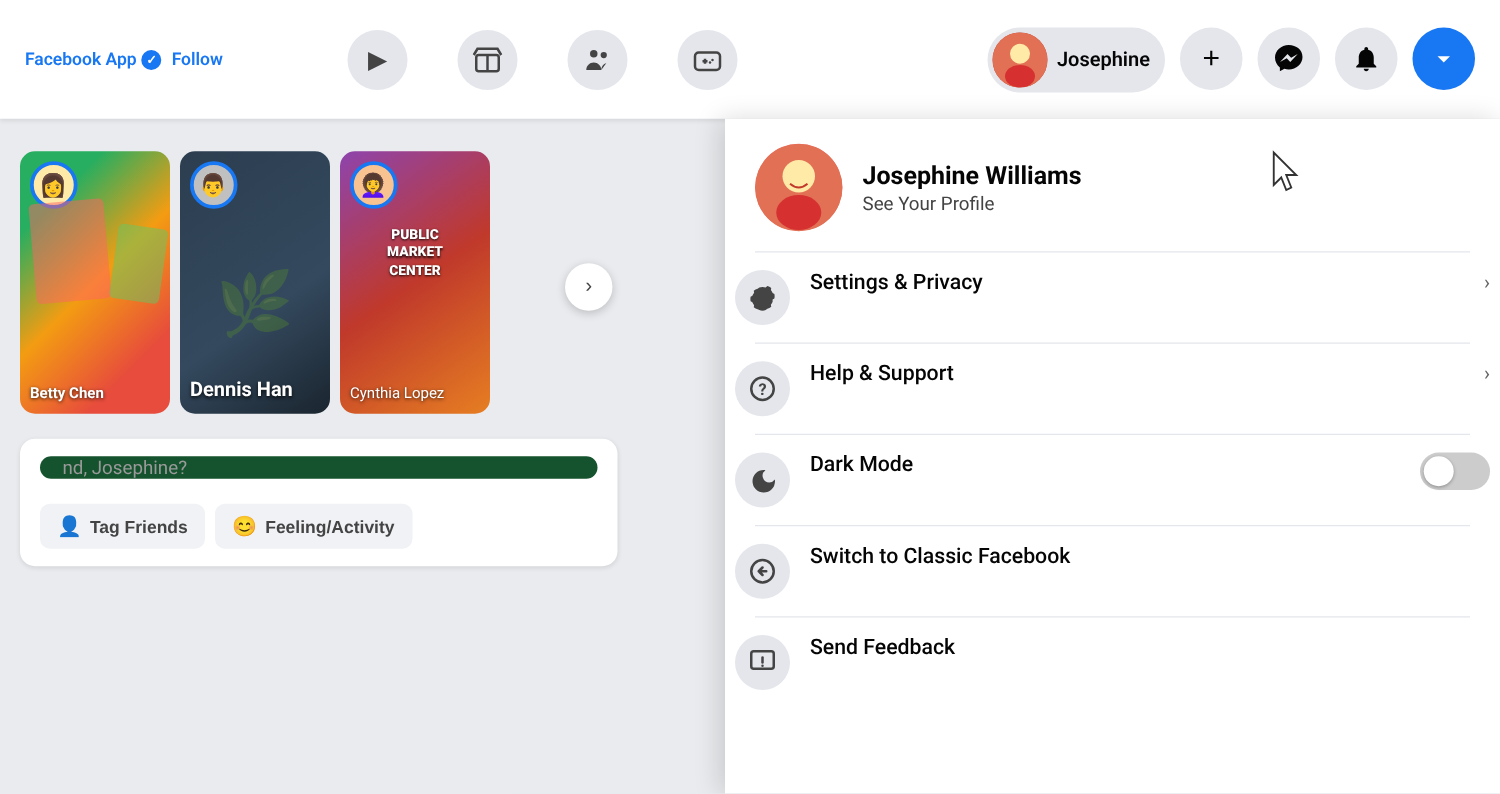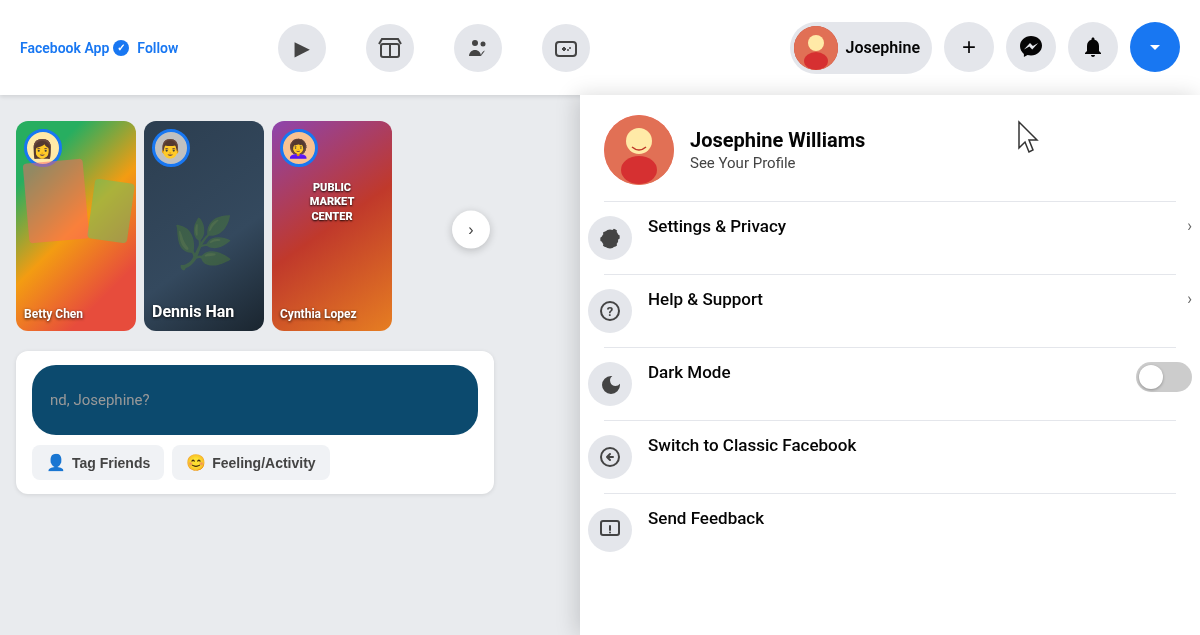--- a/index.html
+++ b/index.html
@@ -446,28 +446,28 @@
 
       <div class="story-card" style="background: linear-gradient(145deg, #2c3e50 0%, #34495e 60%, #1a252f 100%); position:relative; width:120px; height:210px; border-radius:12px; overflow:hidden;">
         <div class="avatar-ring" style="background:#c0c0c0;">👨</div>
         <div class="story-name" style="position:absolute; bottom:10px; left:8px; color:white; font-size:16px; font-weight:700; text-shadow:0 1px 3px rgba(0,0,0,0.8);">Dennis Han</div>
         <div style="position:absolute; top:50%; left:50%; transform:translate(-50%, -20%); font-size:50px; opacity:0.3;">🌿</div>
       </div>
 
       <div class="story-card" style="background: linear-gradient(145deg, #8e44ad 0%, #c0392b 50%, #e67e22 100%); position:relative; width:120px; height:210px; border-radius:12px; overflow:hidden;">
         <div class="avatar-ring" style="background:#f8c291;">👩‍🦱</div>
         <div style="position:absolute; top:60px; left:0; right:0; text-align:center; color:white; font-weight:900; font-size:11px; text-shadow:0 1px 2px rgba(0,0,0,0.9); line-height:1.3;">PUBLIC<br>MARKET<br>CENTER</div>
-        <div class="story-name" style="position:absolute; bottom:10px; left:8px; color:white; font-size:12px; font-weight:700; text-shadow:0 1px 3px rgba(0,0,0,0.8);">Cynthia Lopez</div>
+        <div class="story-name" style="position:absolute; bottom:10px; left:8px; color:white; font-size:12px; font-weight:400; text-shadow:0 1px 3px rgba(0,0,0,0.8);">Cynthia Lopez</div>
       </div>
 
       <button class="story-next-btn" style="position:absolute; right:20px; top:50%; transform:translateY(-30%); width:38px; height:38px; border-radius:50%; background:white; border:none; cursor:pointer; display:flex; align-items:center; justify-content:center; box-shadow:0 2px 8px rgba(0,0,0,0.2); font-size:16px;">›</button>
     </div>
 
     <div class="post-composer" style="margin: 12px 16px; background: white; border-radius: 12px; padding: 14px 16px; box-shadow: 0 1px 4px rgba(0,0,0,0.1);">
-      <div style="background:#0c4a6e; border-radius:24px; padding:26px 18px; font-size:15px; color:#999; margin-bottom:10px;">
+      <div style="background:#14532d; border-radius:24px; padding:0 18px; font-size:15px; color:#999; margin-bottom:20px;">
         <span>nd, Josephine?</span>
       </div>
       <div style="display:flex; gap:8px;">
         <button class="composer-action-btn" style="display:flex; align-items:center; gap:6px; padding:8px 14px; border-radius:8px; background:#f0f2f5; border:none; cursor:pointer; font-size:14px; font-weight:600; color:#444;">
           <span style="color:#1877f2; font-size:16px;">👤</span>
           <span>Tag Friends</span>
         </button>
         <button class="composer-action-btn" style="display:flex; align-items:center; gap:6px; padding:8px 14px; border-radius:8px; background:#f0f2f5; border:none; cursor:pointer; font-size:14px; font-weight:600; color:#444;">
           <span style="font-size:16px;">😊</span>
           <span>Feeling/Activity</span>

